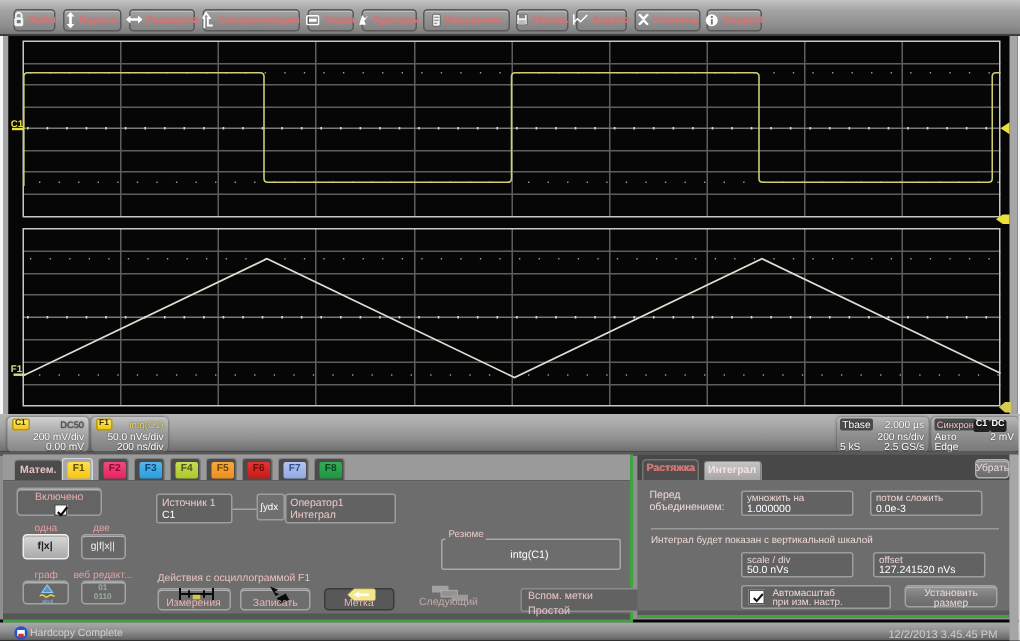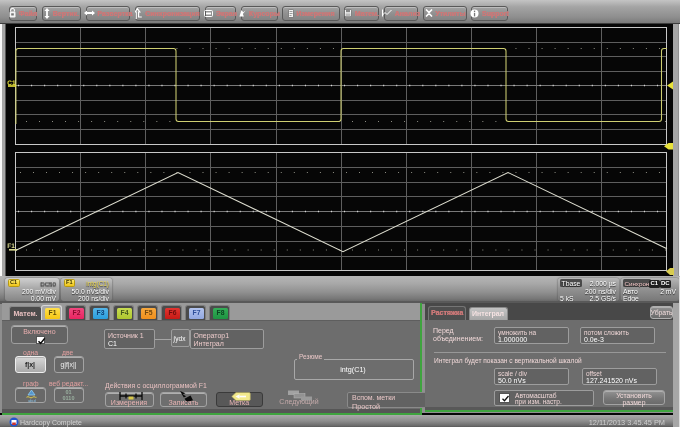--- a/index.html
+++ b/index.html
@@ -376,17 +376,17 @@
   </div>
 </div>
 
 <div class="abs" id="statusbar">
   <svg style="position:absolute;left:9px;top:2px;" width="10" height="10" viewBox="0 0 10 10">
     <circle cx="5" cy="5" r="4.5" fill="#2255cc"></circle>
     <rect x="2.5" y="3" width="5" height="4" fill="#fff"></rect>
     <rect x="3.2" y="5.5" width="3.6" height="2.5" fill="#cc3333"></rect>
   </svg>
   <span style="position:absolute;left:20px;top:3.5px;font-size:7px;color:#d2d2d2;">Hardcopy Complete</span>
-  <span style="position:absolute;right:15px;top:2.8px;font-size:7.4px;color:#cfcfcf;">12/11/2013 3.45.45 PM</span>
+  <span style="position:absolute;right:15px;top:2.8px;font-size:7.4px;color:#cfcfcf;">12/2/2013 3.45.45 PM</span>
 </div>
 
 <div class="abs" style="left:673px;top:303px;width:5.5px;height:124px;background:#a6a6a6;"></div>
 <div class="abs" style="left:678.5px;top:277px;width:1.5px;height:150px;background:#dcdcdc;"></div>
 
 </body></html>

